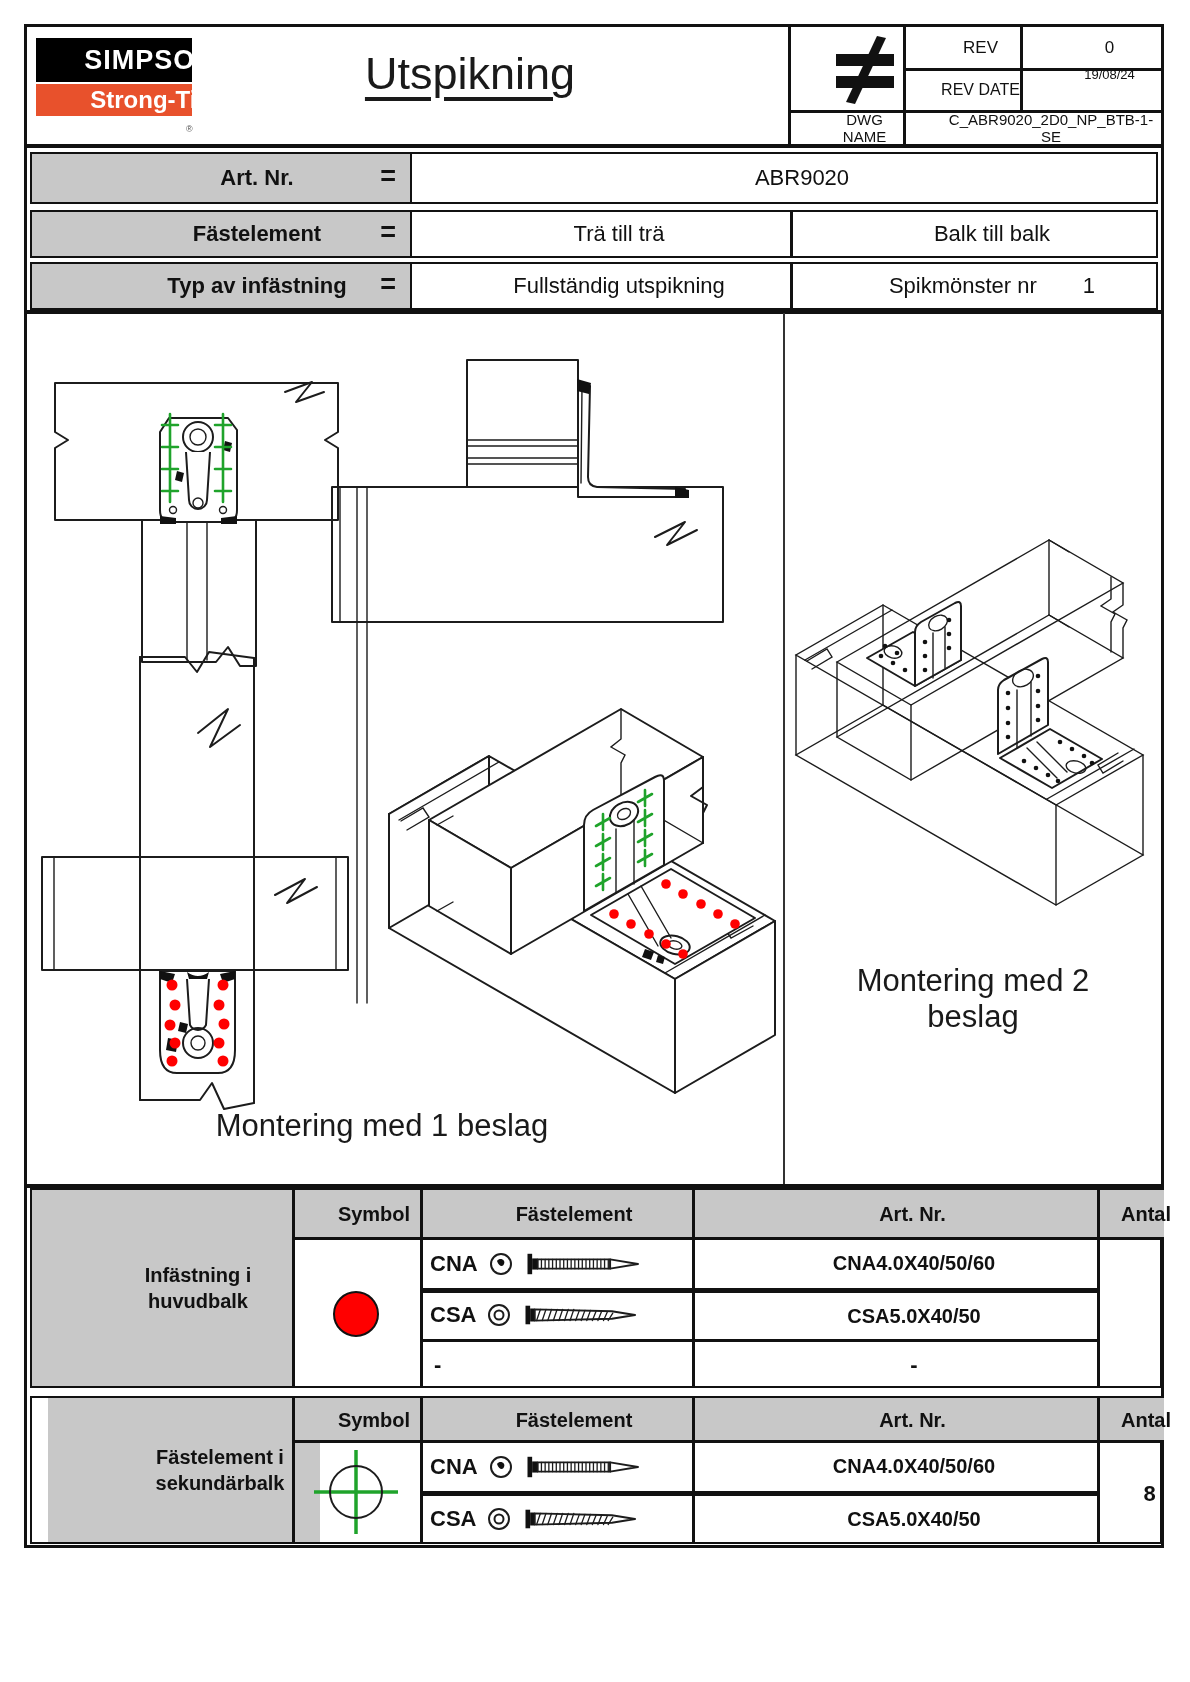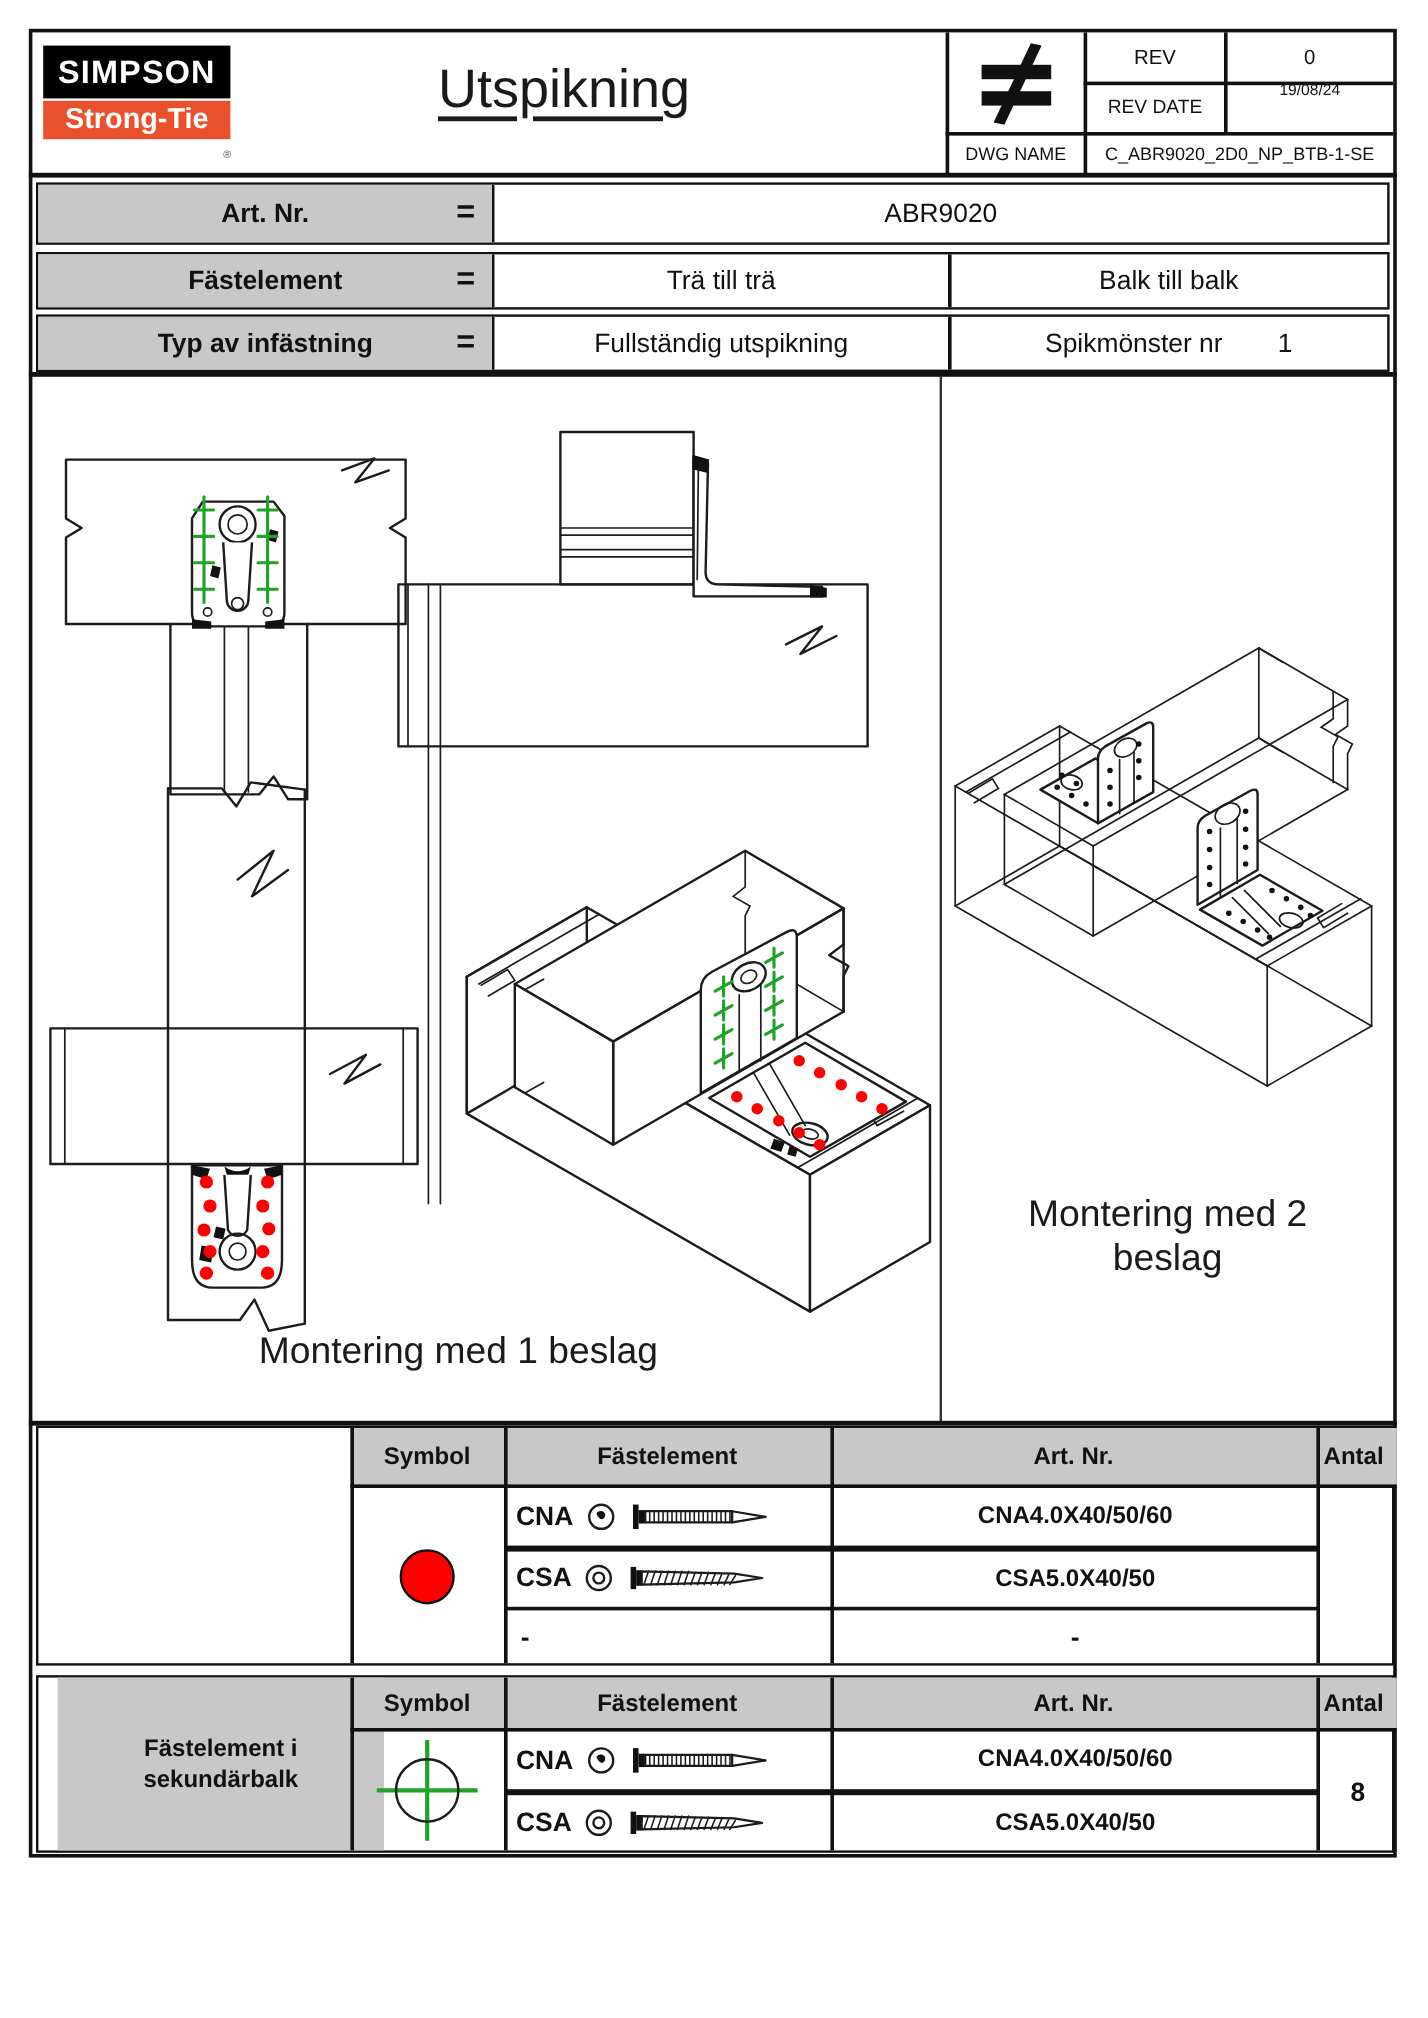--- a/index.html
+++ b/index.html
@@ -1,20 +1,20 @@
 <!DOCTYPE html>
 <html><head>
 <meta charset="utf-8">
 <style>
   html,body{margin:0;padding:0;background:#fff;}
   #page{position:relative;width:1190px;height:1682px;background:#ffffff;
         font-family:"Liberation Sans", sans-serif;color:#111;overflow:hidden;}
   .abs{position:absolute;box-sizing:border-box;}
   .line{position:absolute;background:#111;}
-  .cellC{display:flex;align-items:center;justify-content:center;text-align:center;}
+  .cellC{display:flex;align-items:center;justify-content:center;text-align:center;padding-left:36px;}
   .gray{background:#c8c8c8;}
   .bold{font-weight:bold;}
   #frame{left:24px;top:24px;width:1140px;height:1524px;border:3px solid #111;}
   .cap{font-size:31px;color:#1a1a1a;text-align:center;}
   svg{display:block;}
   .stk{stroke:#1c1c1c;stroke-width:2;fill:none;stroke-linejoin:round;stroke-linecap:round;}
   .stk1{stroke:#1c1c1c;stroke-width:1.4;fill:none;stroke-linecap:round;}
   .wfill{stroke:#1c1c1c;stroke-width:2;fill:#ffffff;stroke-linejoin:round;}
   .blk{fill:#111;stroke:none;}
   .grn{stroke:#1FA32B;stroke-width:2.6;fill:none;stroke-linecap:round;}
@@ -275,29 +275,35 @@
             <circle cx="299" cy="243" r="2.3"></circle>
           <circle cx="231" cy="241" r="2.3"></circle>
             <circle cx="243" cy="248" r="2.3"></circle>
             <circle cx="255" cy="255" r="2.3"></circle>
             <circle cx="265" cy="261" r="2.3"></circle>
         </g>
       </g>
     </svg>
 
     <div class="abs cap" style="left:130px;top:795px;width:450px;">Montering med 1 beslag</div>
-    <div class="abs cap" style="left:760px;top:681px;width:372px;">
+    <div class="abs cap" style="left:760px;top:650px;width:372px;">
       <div>Montering med 2</div>
       <div>beslag</div>
     </div>
   </div>
 
   <div class="line" style="left:24px;top:1184px;width:1140px;height:4px;"></div>
 
   <div class="abs" style="left:30px;top:1188px;width:1132px;height:200px;border:2.5px solid #111;">
+    <div class="abs gray" style="left:0;top:0;width:260px;height:100%;">
+      <div class="cellC bold" style="width:100%;height:100%;font-size:20px;flex-direction:column;line-height:26px;">
+        <div>Infästning i</div>
+        <div>huvudbalk</div>
+      </div>
+    </div>
     <div class="abs gray" style="left:260px;top:0;width:872px;height:49px;"></div>
     <div class="abs cellC bold" style="left:260px;top:0;width:128px;height:49px;font-size:20px;">Symbol</div>
     <div class="abs cellC bold" style="left:388px;top:0;width:272px;height:49px;font-size:20px;">Fästelement</div>
     <div class="abs cellC bold" style="left:660px;top:0;width:405px;height:49px;font-size:20px;">Art. Nr.</div>
     <div class="abs cellC bold" style="left:1065px;top:0;width:62px;height:49px;font-size:20px;">Antal</div>
 
     <div class="line" style="left:260px;top:0;width:2.5px;height:100%;"></div>
     <div class="line" style="left:388px;top:0;width:2.5px;height:100%;"></div>
     <div class="line" style="left:660px;top:0;width:2.5px;height:100%;"></div>
     <div class="line" style="left:1065px;top:0;width:2.5px;height:100%;"></div>

